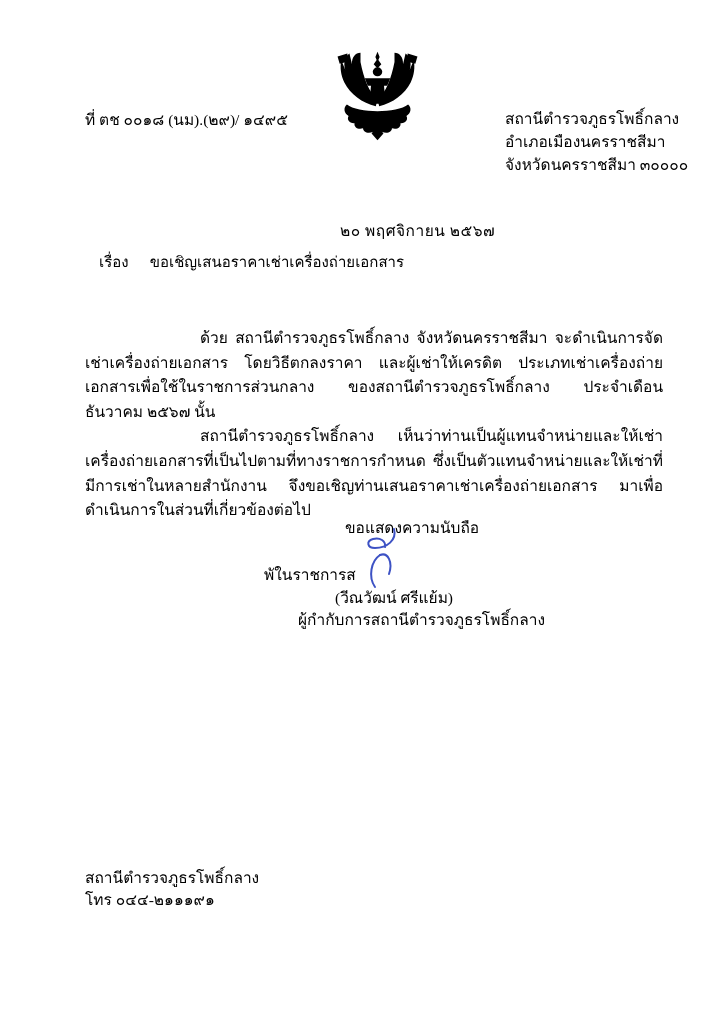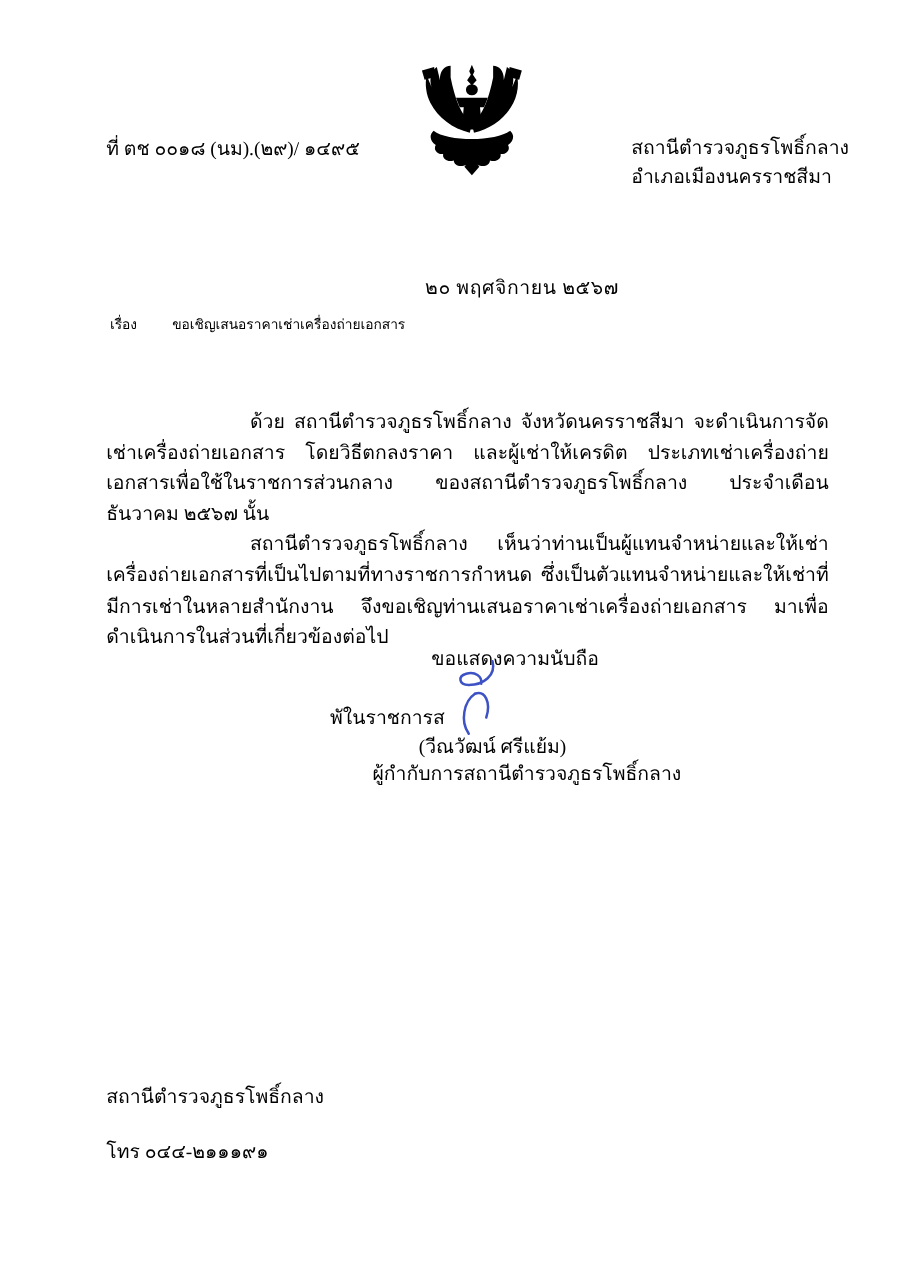--- a/index.html
+++ b/index.html
@@ -12,37 +12,37 @@
     color:#000;
     overflow:hidden;
   }
   .abs{position:absolute;}
   .txt{font-size:15.5px;line-height:24px;white-space:nowrap;}
   .ref-line{left:85px;top:108px;}
   .emblem{left:335px;top:50px;width:85px;height:92px;}
   .addr{left:505px;top:107px;text-align:left;}
   .addr div{line-height:23px;font-size:15.5px;white-space:nowrap;}
   .date-line{left:340px;top:219px;letter-spacing:0.5px;}
-  .meta-line{left:88px;white-space:nowrap;font-size:11px;}
+  .meta-line{left:99px;white-space:nowrap;font-size:15px;}
   .meta-line .lbl{display:inline-block;min-width:47px;}
   .subject-line{top:250px;}
   .to-line{top:282px;}
   .body-text{
     left:85px;top:326px;width:578px;
     font-size:15.5px;line-height:24.6px;
     text-align:justify;
   }
   .body-text p{margin:0;text-indent:115px;}
   .salutation{left:345px;top:516px;}
   .signature{left:338px;top:526px;width:72px;height:66px;}
   .rank-line{left:264px;top:563px;}
   .name-line{left:335px;top:586px;}
   .title-line{left:298px;top:608px;}
   .footer-office{left:85px;top:866px;}
-  .footer-phone{left:85px;top:910px;}
+  .footer-phone{left:85px;top:888px;}
 </style>
 </head>
 <body>
 
 <div class="page">
 
   <svg class="abs emblem" viewBox="0 0 100 104" aria-hidden="true">
     <g fill="#000000">
 
       <path d="M50 0 L52.5 6 L51 9.5 L54.5 14.5 L50 19.5 L45.5 14.5 L49 9.5 L47.5 6 Z"></path>
@@ -65,20 +65,21 @@
 
       <path d="M50 87 L57 96 L50 104 L43 96 Z"></path>
     </g>
   </svg>
 
   <div class="abs txt ref-line">ที่ ตช ๐๐๑๘ (นม).(๒๙)/ ๑๔๙๕</div>
 
   <div class="abs addr">
     <div>สถานีตำรวจภูธรโพธิ์กลาง</div>
     <div>อำเภอเมืองนครราชสีมา</div>
+    <div>จังหวัดนครราชสีมา ๓๐๐๐๐</div>
   </div>
 
   <div class="abs txt date-line">๒๐  พฤศจิกายน  ๒๕๖๗</div>
 
   <div class="abs meta-line subject-line">
     <span class="lbl">เรื่อง</span>
     <span>ขอเชิญเสนอราคาเช่าเครื่องถ่ายเอกสาร</span>
   </div>
 
 

